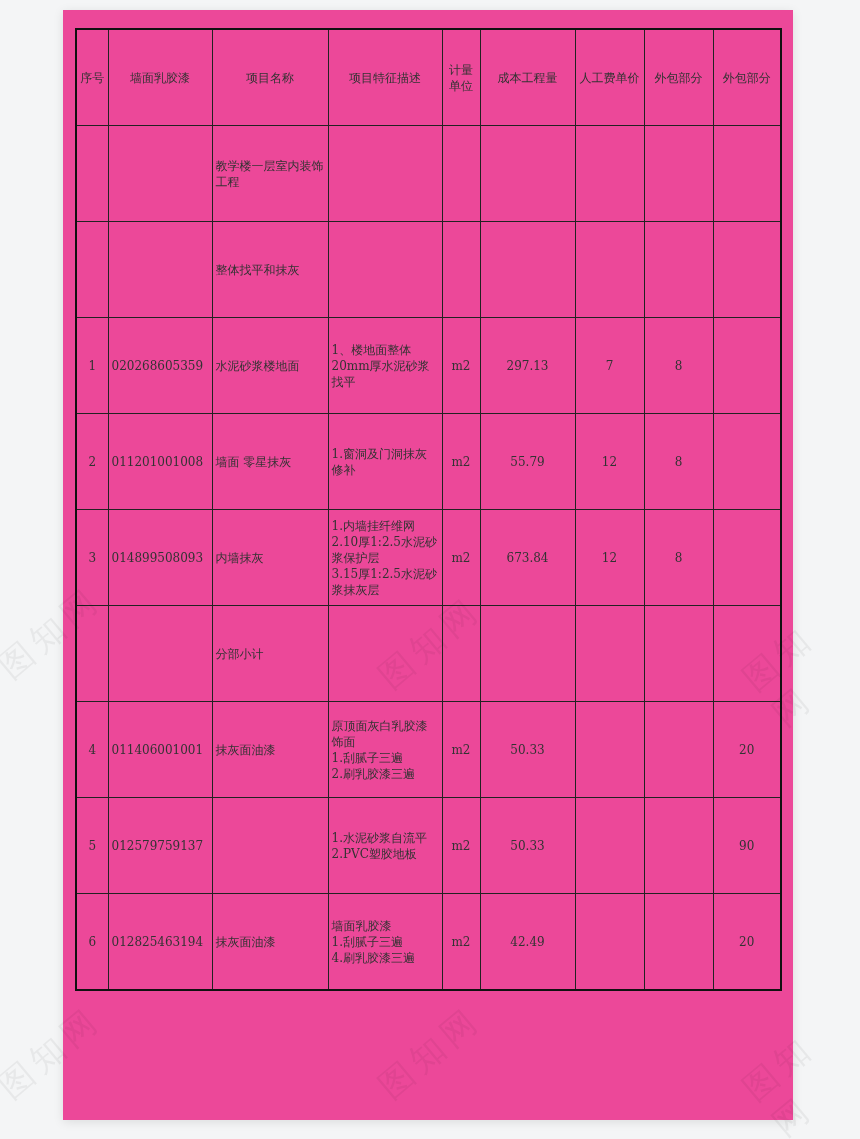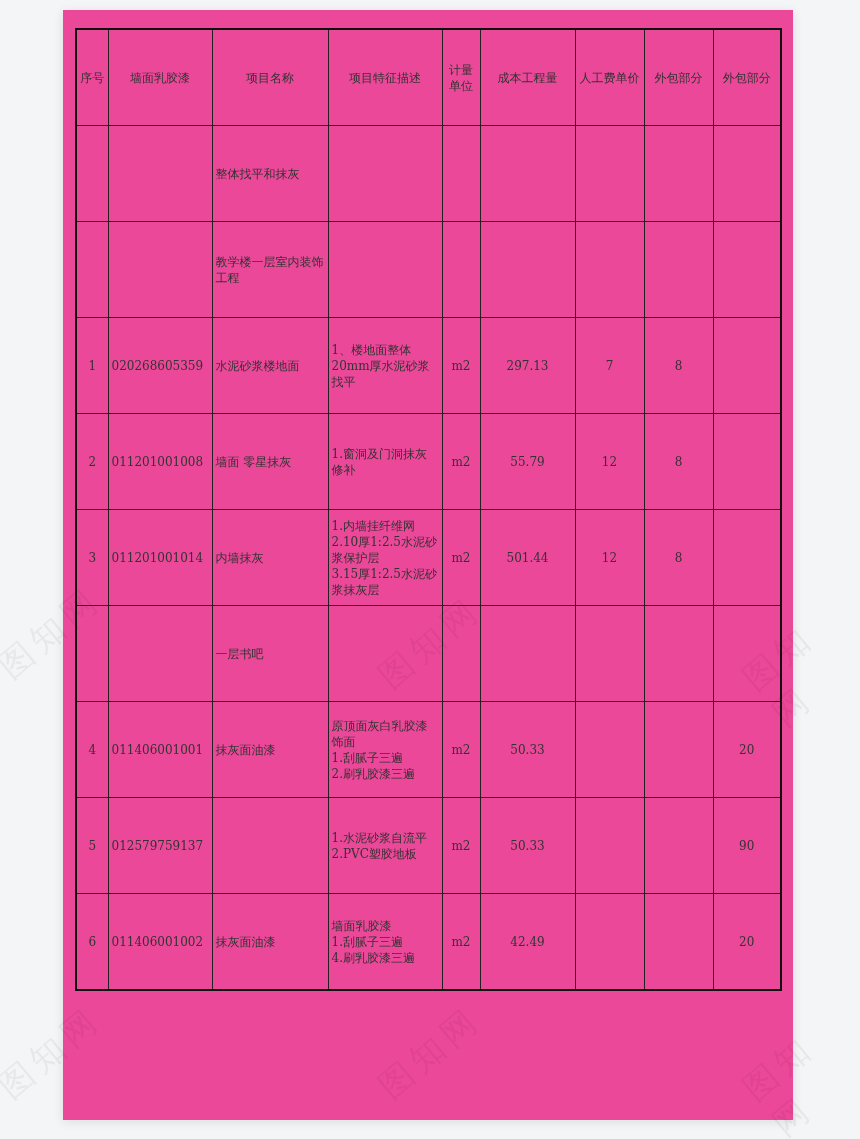--- a/index.html
+++ b/index.html
@@ -77,32 +77,32 @@
         <th class="c">成本工程量</th>
         <th class="c">人工费单价</th>
         <th class="c">外包部分</th>
         <th class="c">外包部分</th>
       </tr>
     </thead>
     <tbody>
       <tr>
         <td class="c"></td>
         <td class="l"></td>
+        <td class="l">教学楼一层室内装饰工程</td>
+        <td class="l desc"></td>
+        <td class="c"></td>
+        <td class="c"></td>
+        <td class="c"></td>
+        <td class="c"></td>
+        <td class="c"></td>
+      </tr>
+      <tr>
+        <td class="c"></td>
+        <td class="l"></td>
         <td class="l">整体找平和抹灰</td>
-        <td class="l desc"></td>
-        <td class="c"></td>
-        <td class="c"></td>
-        <td class="c"></td>
-        <td class="c"></td>
-        <td class="c"></td>
-      </tr>
-      <tr>
-        <td class="c"></td>
-        <td class="l"></td>
-        <td class="l">教学楼一层室内装饰工程</td>
         <td class="l desc"></td>
         <td class="c"></td>
         <td class="c"></td>
         <td class="c"></td>
         <td class="c"></td>
         <td class="c"></td>
       </tr>
       <tr>
         <td class="c">1</td>
         <td class="l">020268605359</td>
@@ -120,35 +120,35 @@
         <td class="l">墙面 零星抹灰</td>
         <td class="l desc">1.窗洞及门洞抹灰修补</td>
         <td class="c">m2</td>
         <td class="c">55.79</td>
         <td class="c">12</td>
         <td class="c">8</td>
         <td class="c"></td>
       </tr>
       <tr>
         <td class="c">3</td>
-        <td class="l">011201001014</td>
+        <td class="l">014899508093</td>
         <td class="l">内墙抹灰</td>
         <td class="l desc">1.内墙挂纤维网
 2.10厚1:2.5水泥砂浆保护层
 3.15厚1:2.5水泥砂浆抹灰层</td>
         <td class="c">m2</td>
-        <td class="c">501.44</td>
+        <td class="c">673.84</td>
         <td class="c">12</td>
         <td class="c">8</td>
         <td class="c"></td>
       </tr>
       <tr>
         <td class="c"></td>
         <td class="l"></td>
-        <td class="l">一层书吧</td>
+        <td class="l">分部小计</td>
         <td class="l desc"></td>
         <td class="c"></td>
         <td class="c"></td>
         <td class="c"></td>
         <td class="c"></td>
         <td class="c"></td>
       </tr>
       <tr>
         <td class="c">4</td>
         <td class="l">011406001001</td>
@@ -169,21 +169,21 @@
         <td class="l desc">1.水泥砂浆自流平
 2.PVC塑胶地板</td>
         <td class="c">m2</td>
         <td class="c">50.33</td>
         <td class="c"></td>
         <td class="c"></td>
         <td class="c">90</td>
       </tr>
       <tr>
         <td class="c">6</td>
-        <td class="l">011406001002</td>
+        <td class="l">012825463194</td>
         <td class="l">抹灰面油漆</td>
         <td class="l desc">墙面乳胶漆
 1.刮腻子三遍
 4.刷乳胶漆三遍</td>
         <td class="c">m2</td>
         <td class="c">42.49</td>
         <td class="c"></td>
         <td class="c"></td>
         <td class="c">20</td>
       </tr>

